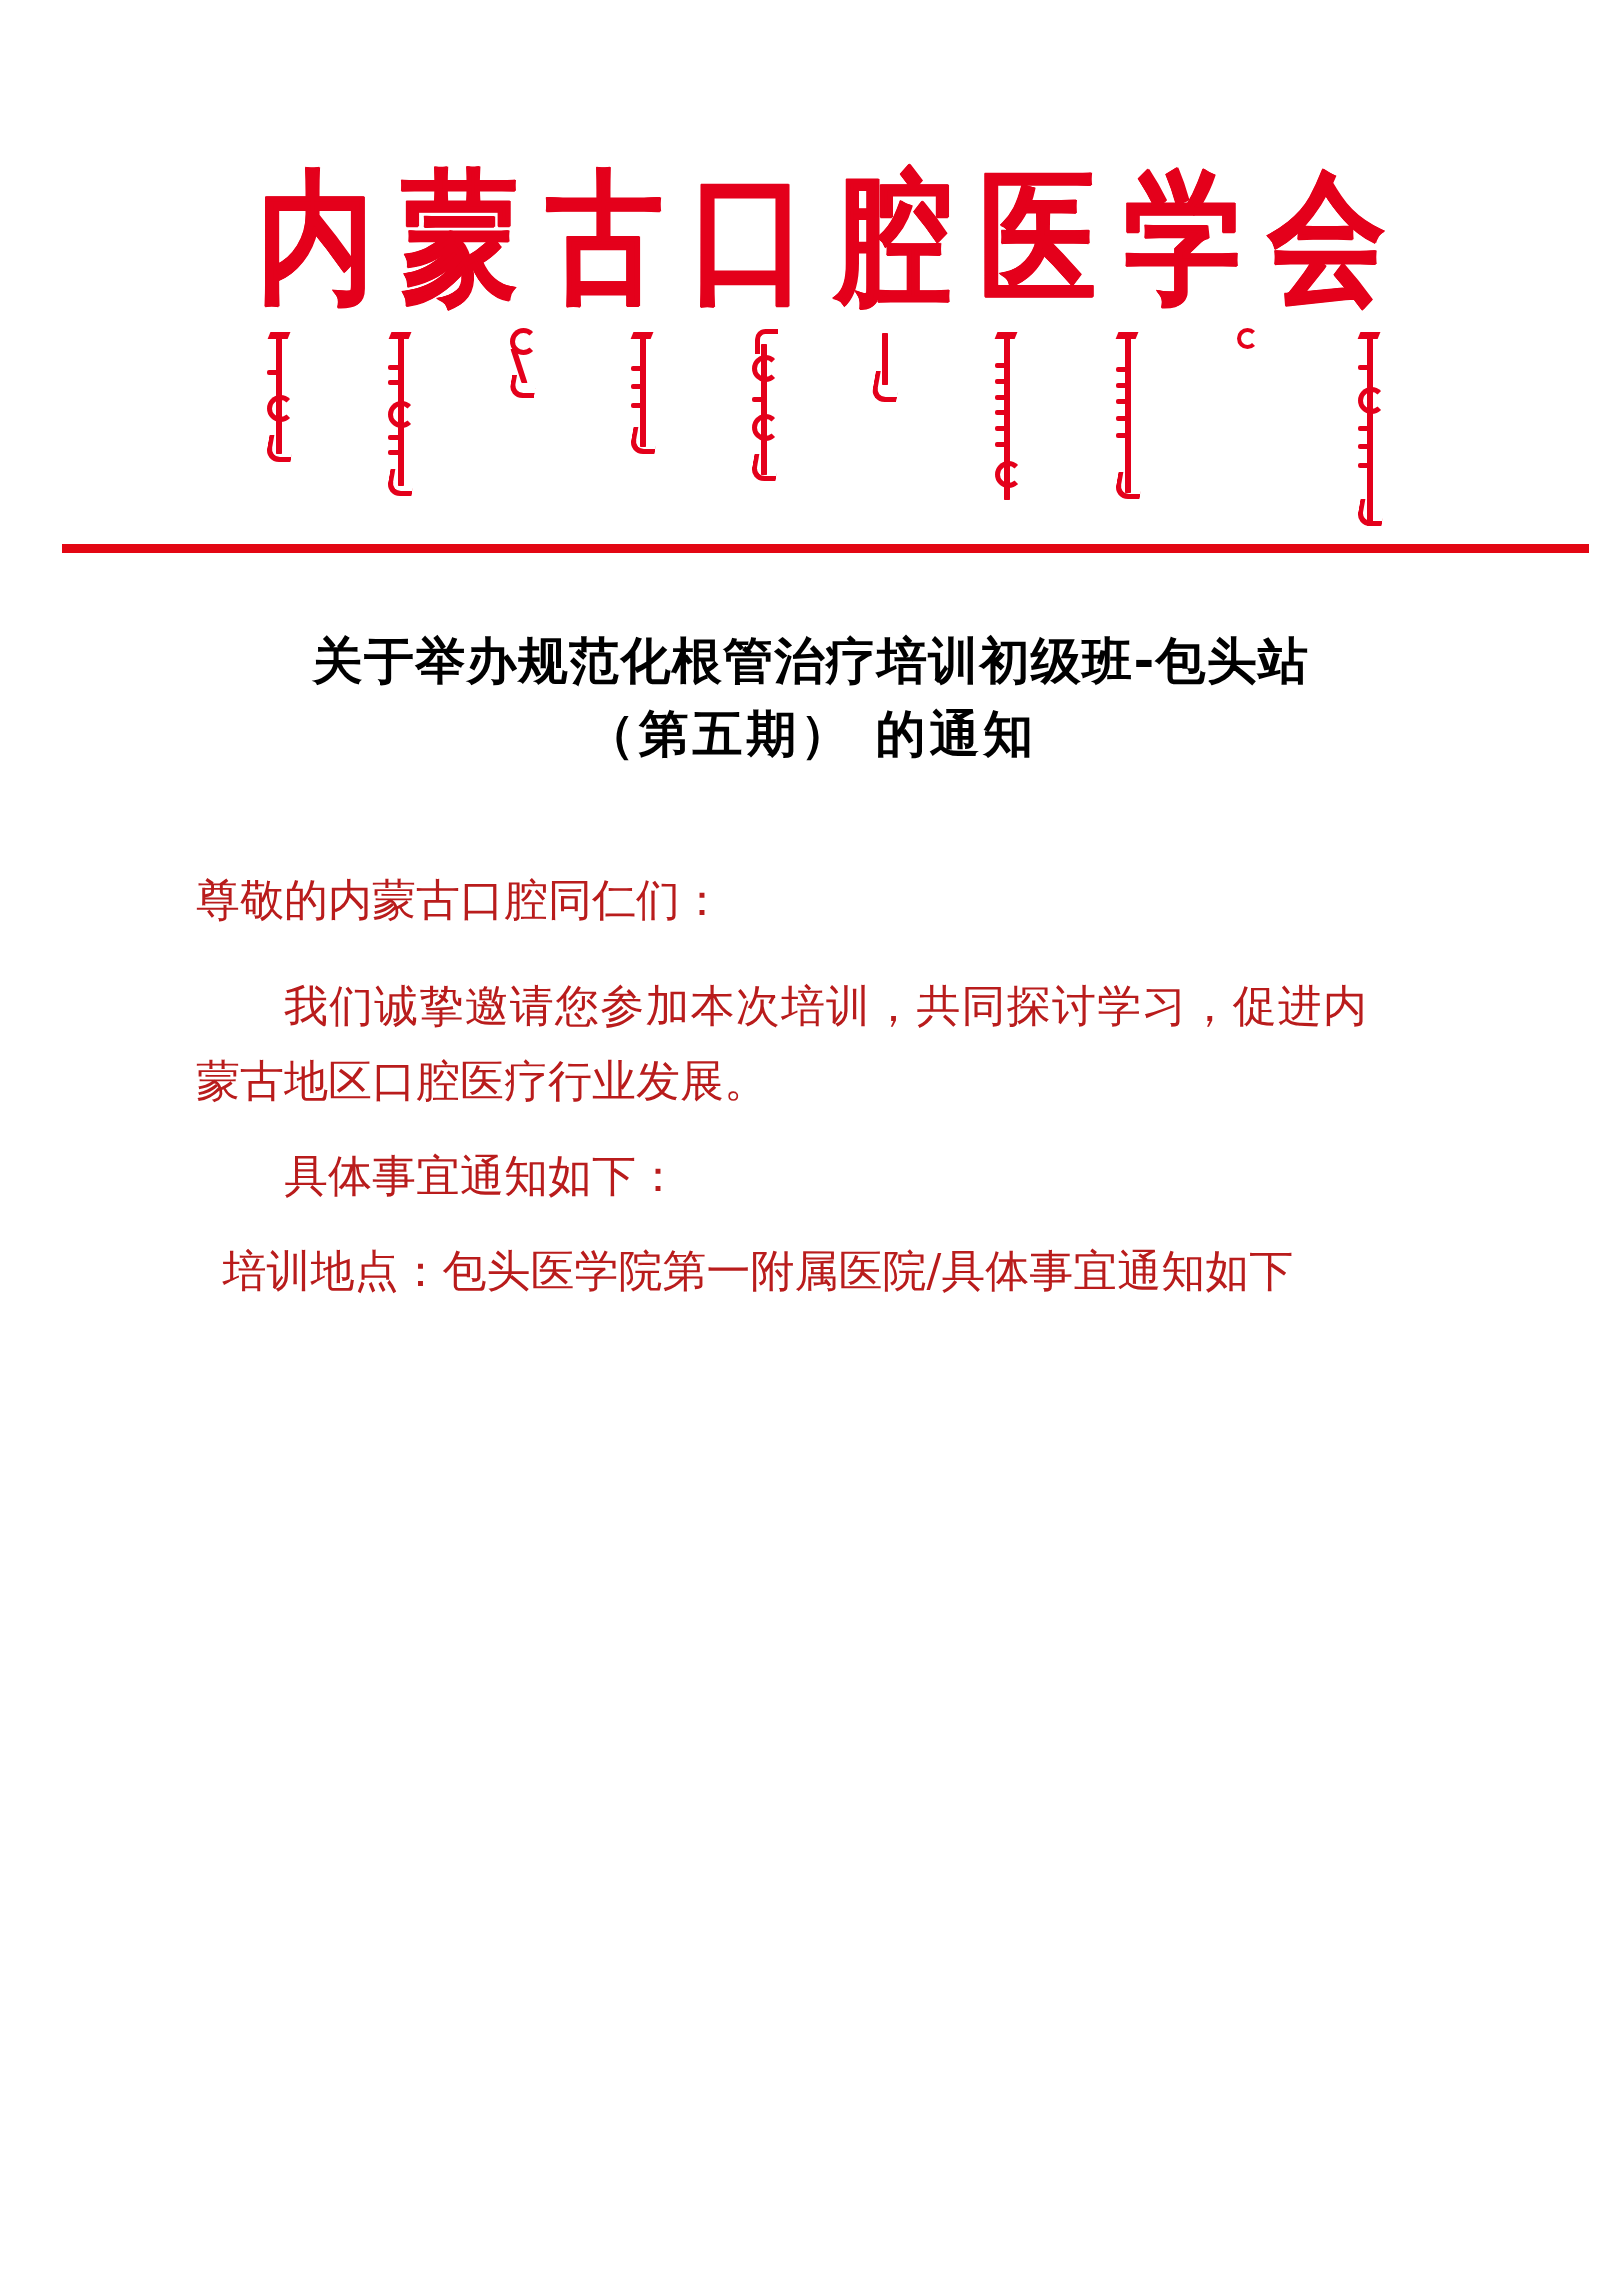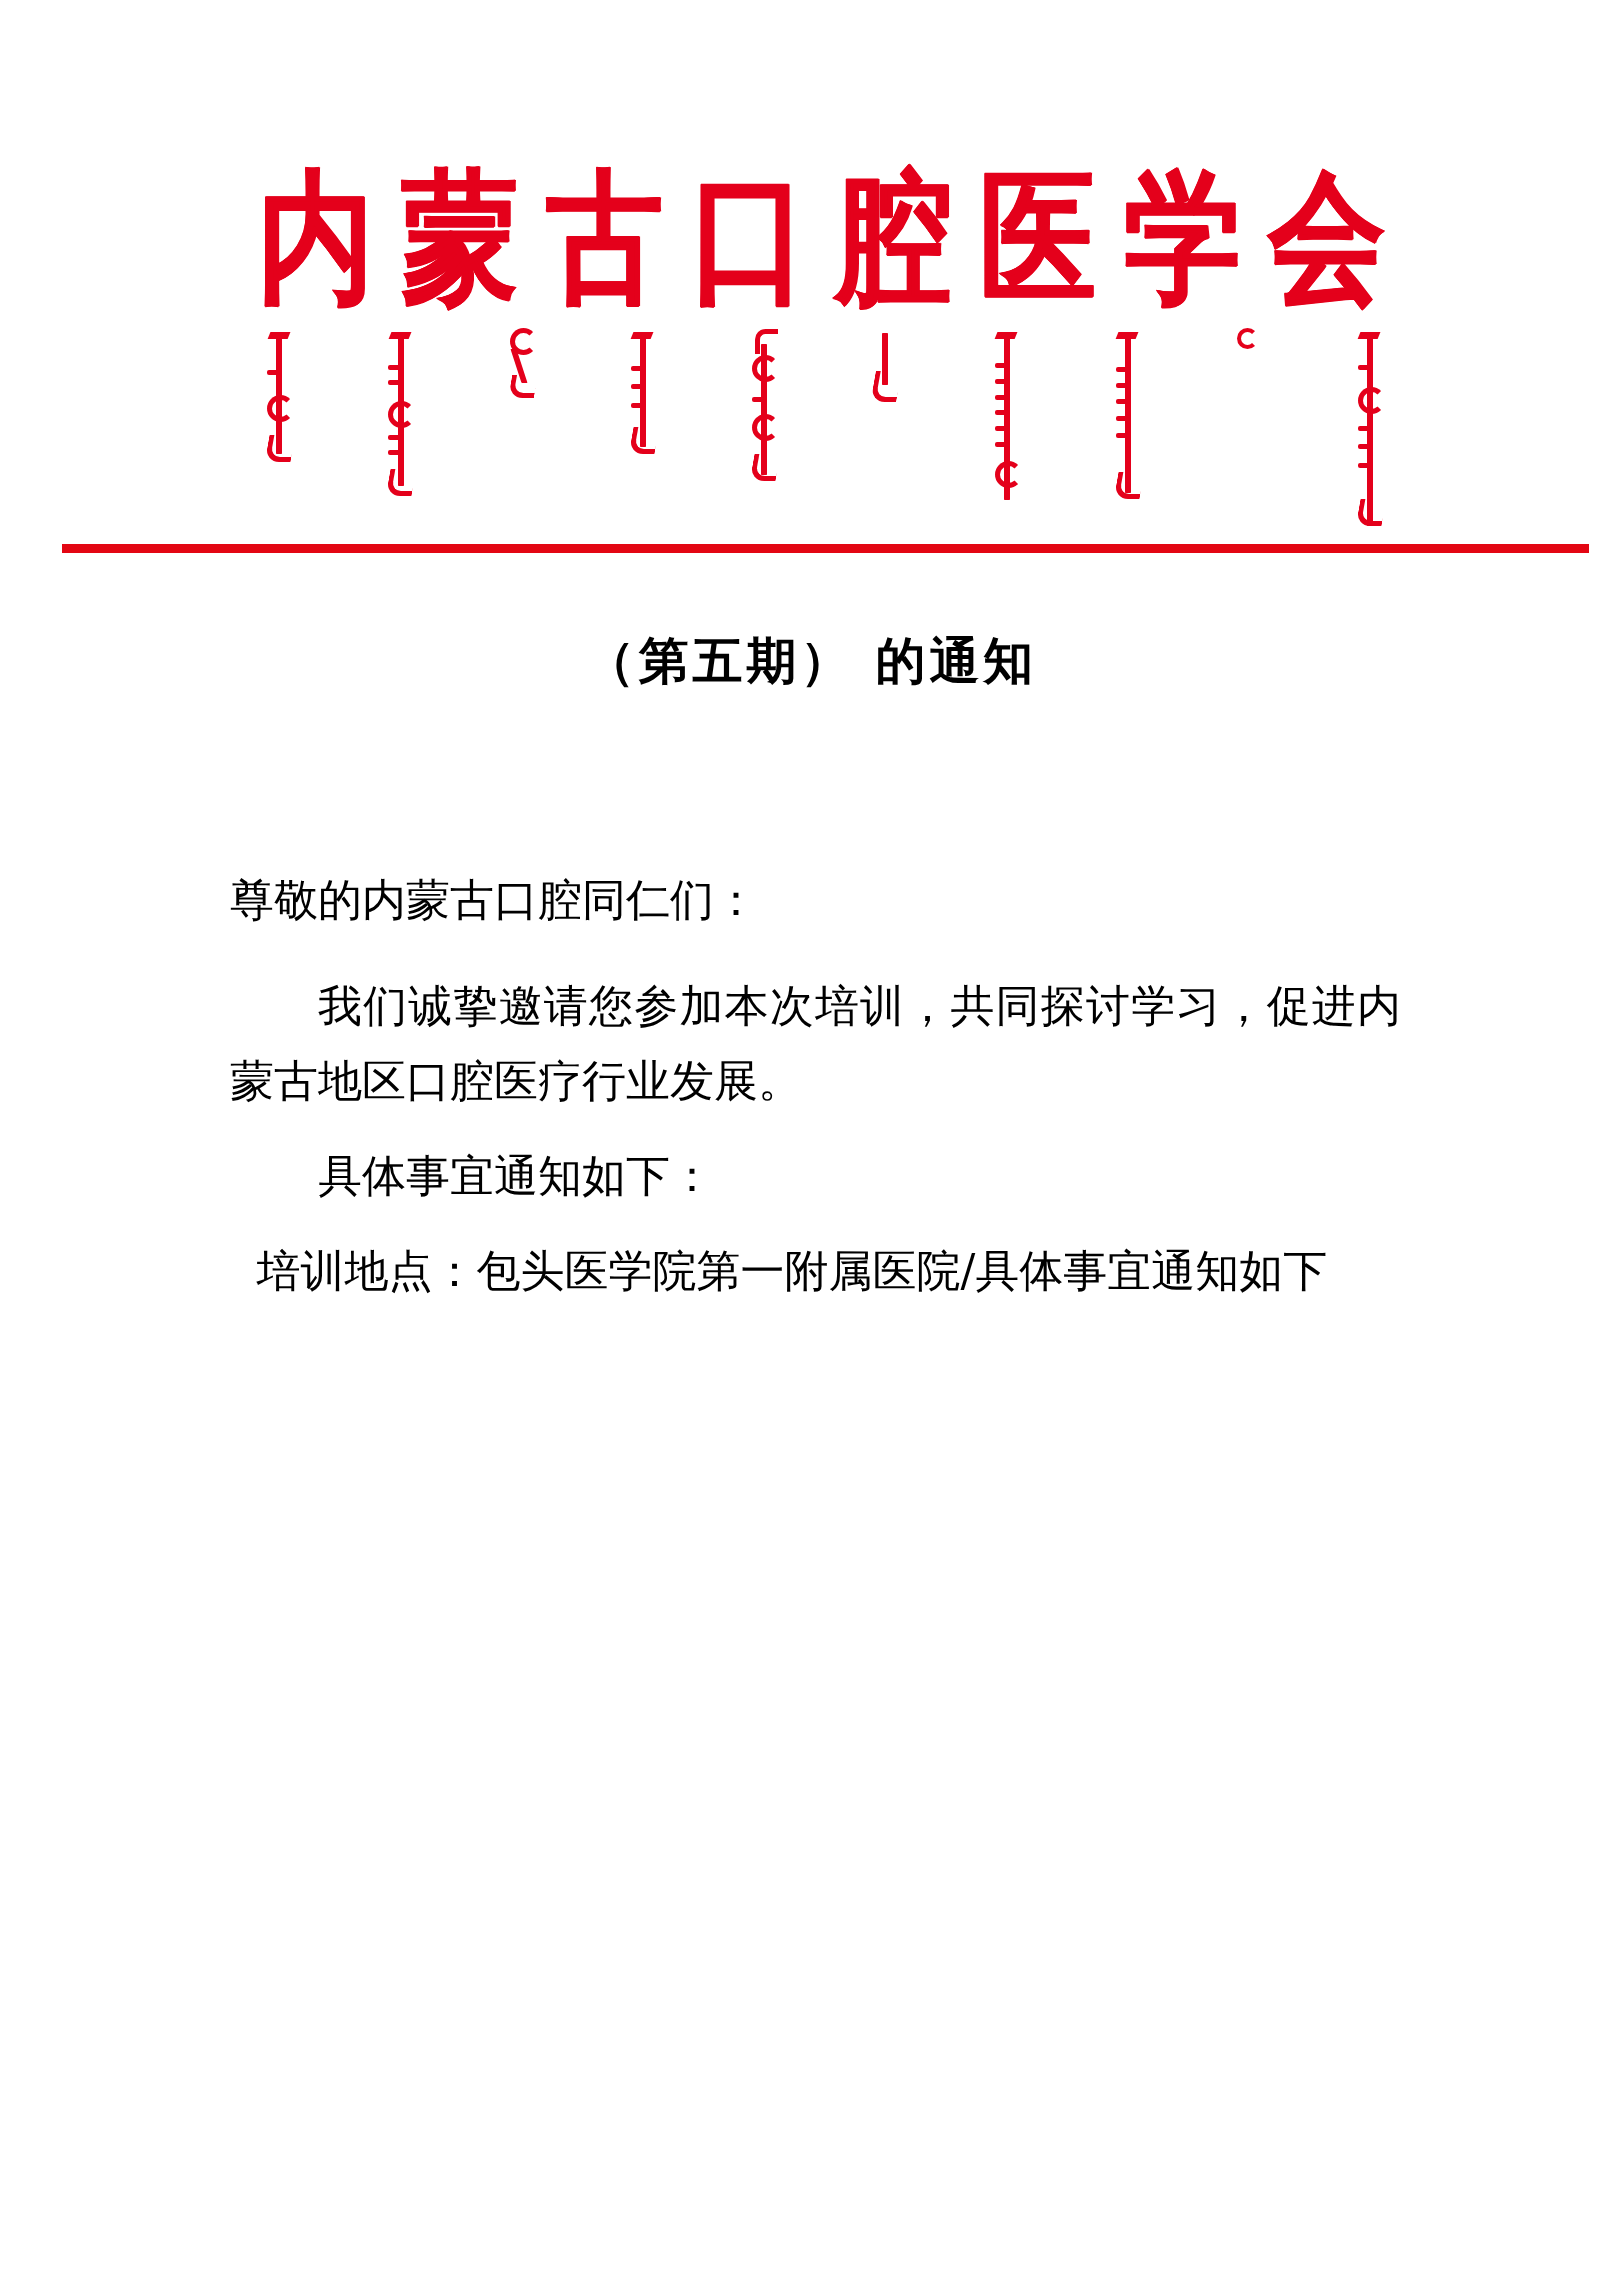--- a/index.html
+++ b/index.html
@@ -143,24 +143,24 @@
     font-size: 50px;
     line-height: 1.45;
     letter-spacing: 1.3px;
   }
   .doc-title .tline { display: block; white-space: nowrap; }
   .doc-title .tline2 { letter-spacing: 3.9px; }
 
   
   .body-block {
     position: absolute;
-    left: 230px;
+    left: 196px;
     top: 862px;
     width: 1171px;
-    color: #000000;
+    color: #b91c1c;
     font-family: "DejaVu Serif", "Liberation Serif", serif;
     font-size: 44px;
     line-height: 75px;
     text-align: justify;
     text-justify: inter-character;
   }
   .body-block p {
     margin: 0 0 19.6px 0;
   }
   .p-indent { text-indent: 2em; }
@@ -274,20 +274,21 @@
         <div class="mn-tooth" style="top:139px;"></div>
         <div class="mn-tail" style="top:175px;"></div>
       </div>
 
     </div>
 
     <div class="lh-rule"></div>
   </div>
 
   <div class="doc-title">
+    <span class="tline">关于举办规范化根管治疗培训初级班-包头站</span>
     <span class="tline tline2">（第五期） 的通知</span>
   </div>
 
   <div class="body-block">
 
     <p class="p-flush">尊敬的内蒙古口腔同仁们：</p>
 
     <div class="gap-sm"></div>
 
 

